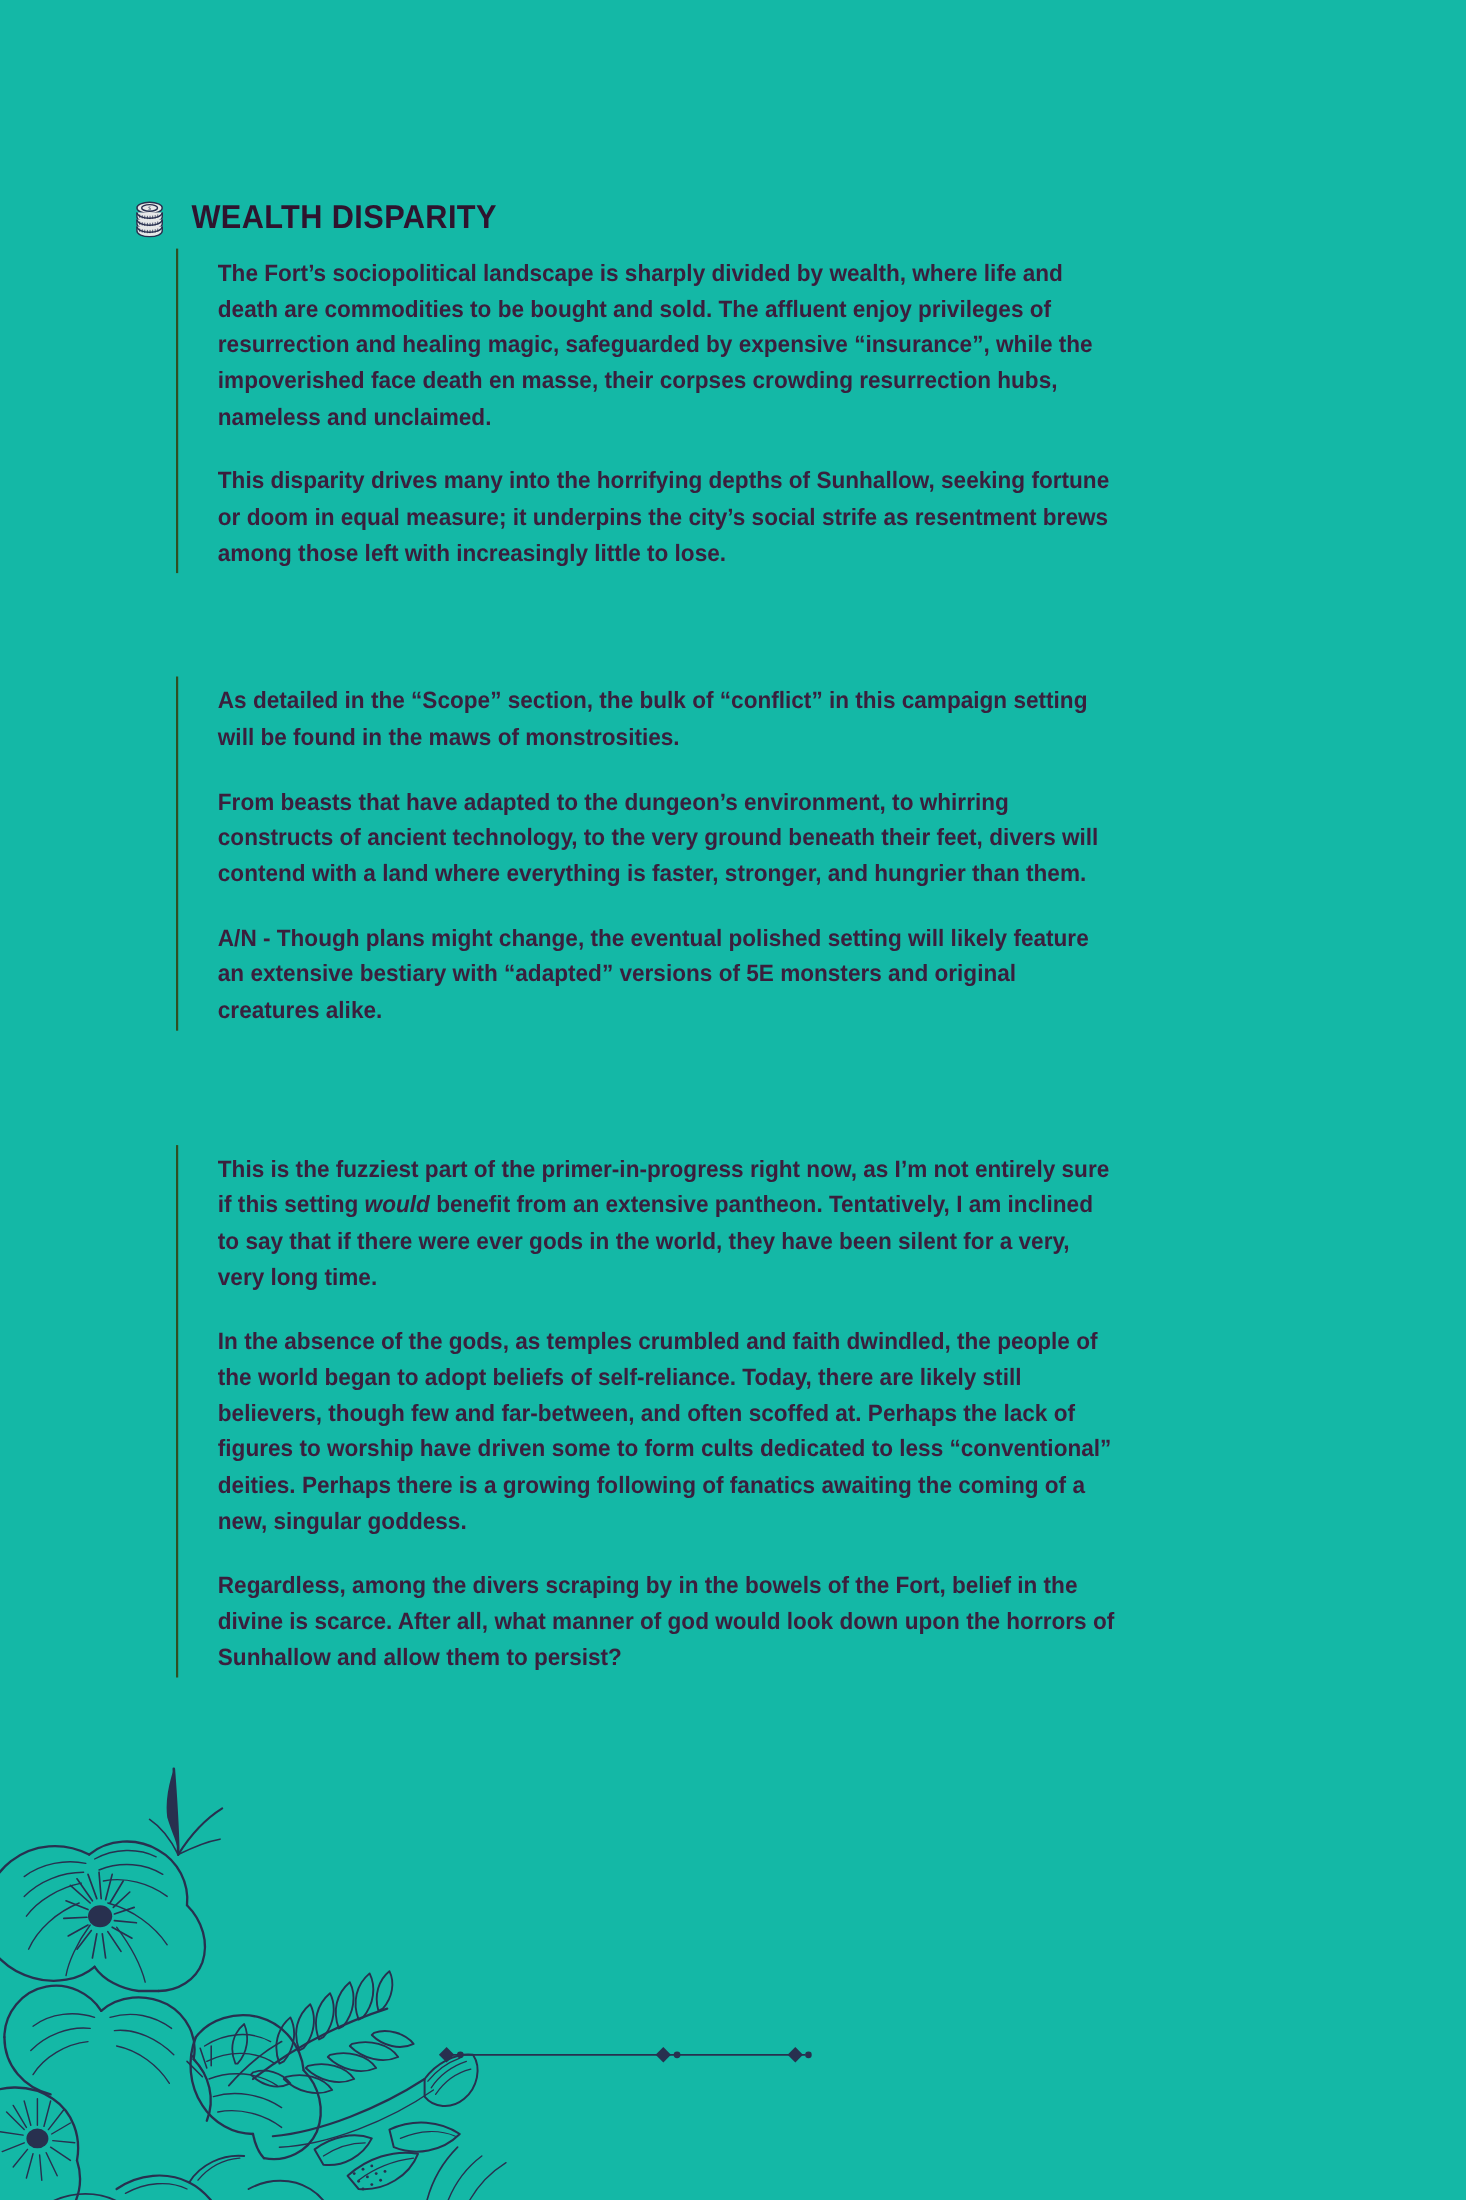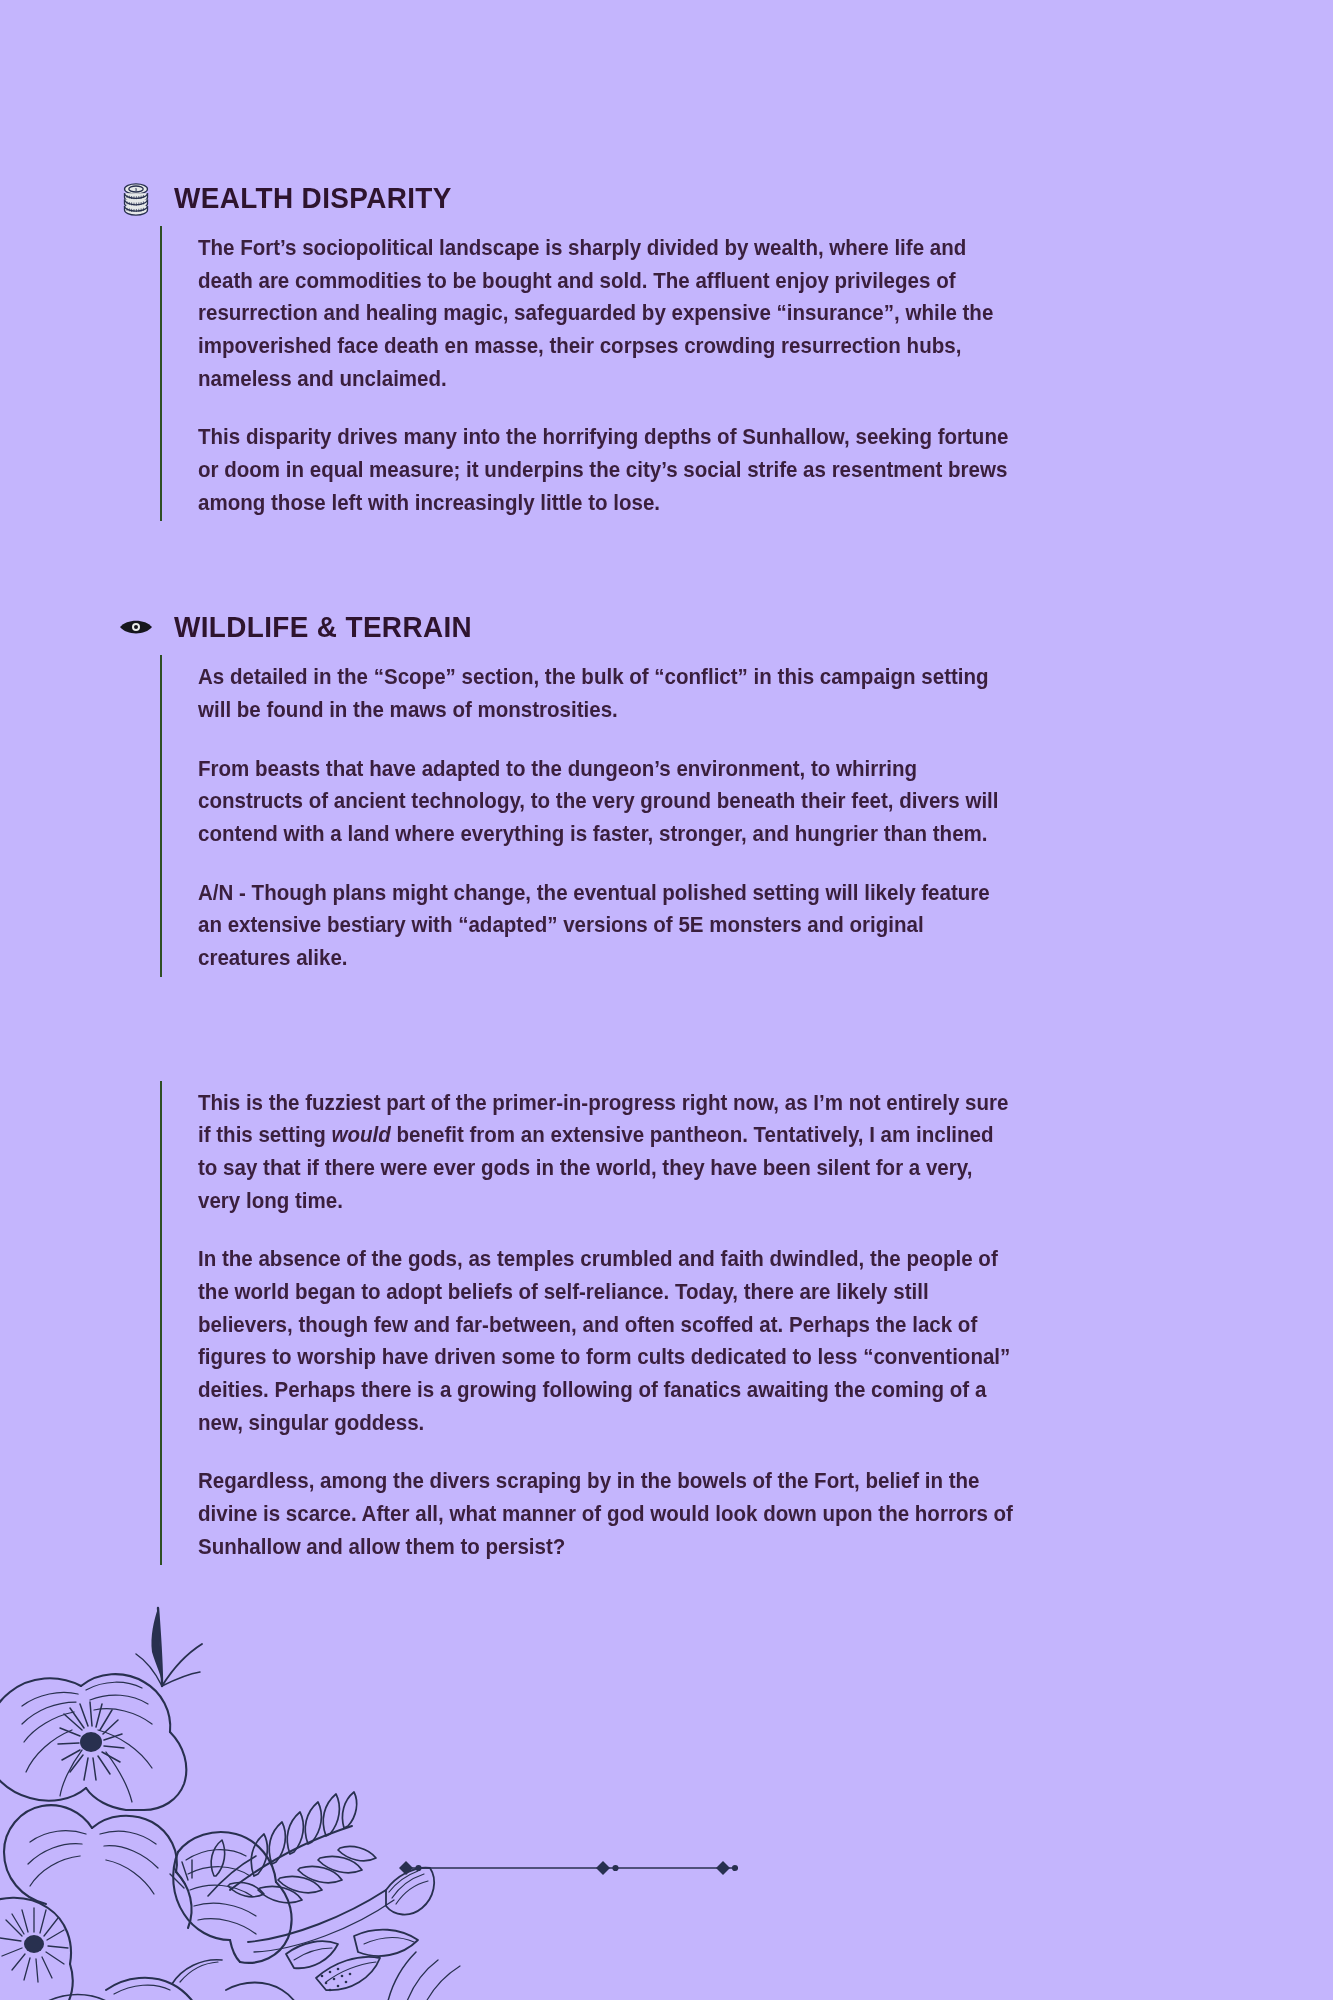--- a/index.html
+++ b/index.html
@@ -13,21 +13,21 @@
     background: #eaecea;
     font-family: "Liberation Sans", sans-serif;
     overflow: hidden;
     position: relative;
   }
 
   .page {
     position: relative;
     width: 1333px;
     height: 2000px;
-    background: #c4b5fd;
+    background: #14b8a6;
   }
 
   .content {
     position: absolute;
     left: 0;
     top: 0;
     width: 1333px;
     padding: 178px 0 0 0;
   }
 
@@ -157,31 +157,20 @@
       </div>
       <div class="sec-body">
         <p>The Fort’s sociopolitical landscape is sharply divided by wealth, where life and death are commodities to be bought and sold. The affluent enjoy privileges of resurrection and healing magic, safeguarded by expensive “insurance”, while the impoverished face death en masse, their corpses crowding resurrection hubs, nameless and unclaimed.</p>
         <p>This disparity drives many into the horrifying depths of Sunhallow, seeking fortune or doom in equal measure; it underpins the city’s social strife as resentment brews among those left with increasingly little to lose.</p>
       </div>
     </div>
 
     <div class="gap-wealth"></div>
 
     <div class="section">
-      <div class="sec-head">
-        <span class="sec-icon">
-          <svg width="36" height="22" viewBox="0 0 36 22">
-            <path d="M2 11 C9 2.5, 27 2.5, 34 11 C27 19.5, 9 19.5, 2 11 Z" fill="#16161d"></path>
-            <circle cx="18" cy="11" r="5.4" fill="#16161d"></circle>
-            <circle cx="18" cy="11" r="4.0" fill="#eaecea"></circle>
-            <circle cx="18" cy="11" r="2.0" fill="#16161d"></circle>
-          </svg>
-        </span>
-        <span class="sec-title">WILDLIFE &amp; TERRAIN</span>
-      </div>
       <div class="sec-body">
         <p>As detailed in the “Scope” section, the bulk of “conflict” in this campaign setting will be found in the maws of monstrosities.</p>
         <p>From beasts that have adapted to the dungeon’s environment, to whirring constructs of ancient technology, to the very ground beneath their feet, divers will contend with a land where everything is faster, stronger, and hungrier than them.</p>
         <p>A/N - Though plans might change, the eventual polished setting will likely feature an extensive bestiary with “adapted” versions of 5E monsters and original creatures alike.</p>
       </div>
     </div>
 
     <div class="gap-wildlife"></div>
 
     <div class="section">

